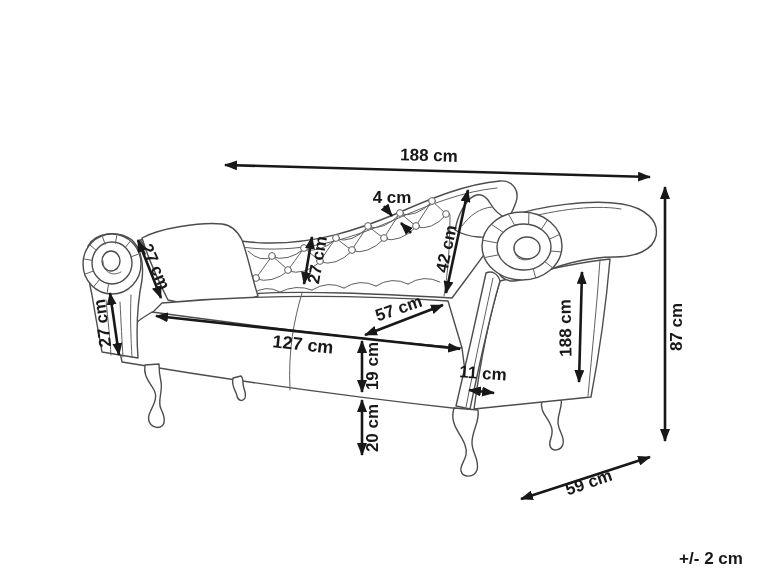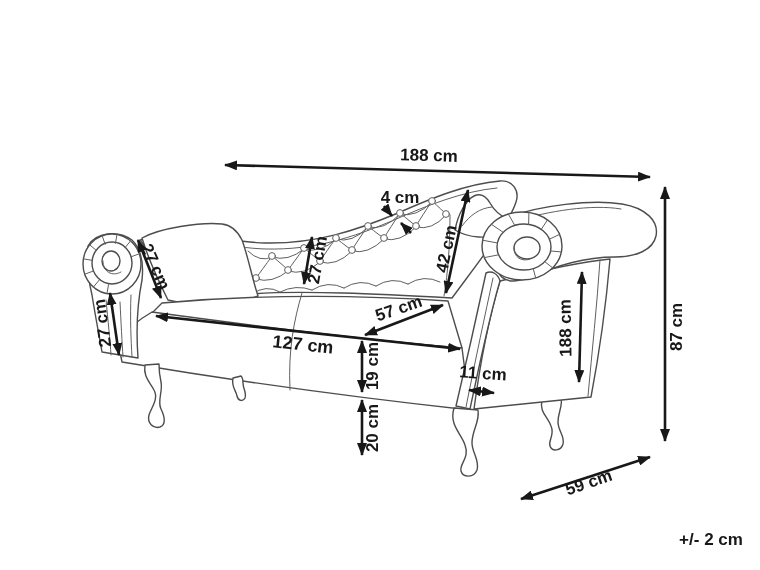--- a/index.html
+++ b/index.html
@@ -160,28 +160,28 @@
     <line x1="156" y1="316" x2="460" y2="349" marker-start="url(#ahs)" marker-end="url(#ah)"></line>
     <line x1="362" y1="341" x2="362" y2="392" marker-start="url(#ahs)" marker-end="url(#ah)"></line>
     <line x1="362" y1="400" x2="362" y2="455" marker-start="url(#ahs)" marker-end="url(#ah)"></line>
     <line x1="469" y1="390" x2="494" y2="393" marker-start="url(#ahs)" marker-end="url(#ah)"></line>
     <line x1="582" y1="272" x2="579" y2="382" marker-start="url(#ahs)" marker-end="url(#ah)"></line>
     <line x1="665" y1="187" x2="665" y2="441" marker-start="url(#ahs)" marker-end="url(#ah)"></line>
     <line x1="521" y1="499" x2="650" y2="457" marker-start="url(#ahs)" marker-end="url(#ah)"></line>
   </svg>
 
   <div class="dim-label" style="left:429px;top:156px;transform:translate(-50%,-50%) rotate(1.6deg);">188 cm</div>
-  <div class="dim-label" style="left:400px;top:198px;transform:translate(-50%,-50%);">4 cm</div>
+  <div class="dim-label" style="left:392px;top:198px;transform:translate(-50%,-50%);">4 cm</div>
   <div class="dim-label" style="left:155px;top:267px;transform:translate(-50%,-50%) rotate(66deg);">27 cm</div>
   <div class="dim-label" style="left:103px;top:323px;transform:translate(-50%,-50%) rotate(-98deg);">27 cm</div>
   <div class="dim-label" style="left:318px;top:260px;transform:translate(-50%,-50%) rotate(-80deg);">27 cm</div>
   <div class="dim-label" style="left:447px;top:249px;transform:translate(-50%,-50%) rotate(-78deg);">42 cm</div>
   <div class="dim-label" style="left:399px;top:309px;transform:translate(-50%,-50%) rotate(-19deg);">57 cm</div>
   <div class="dim-label big" style="left:303px;top:345px;transform:translate(-50%,-50%) rotate(6deg);">127 cm</div>
   <div class="dim-label" style="left:373px;top:366px;transform:translate(-50%,-50%) rotate(-90deg);">19 cm</div>
   <div class="dim-label" style="left:373px;top:428px;transform:translate(-50%,-50%) rotate(-90deg);">20 cm</div>
   <div class="dim-label" style="left:483px;top:374px;transform:translate(-50%,-50%) rotate(4deg);">11 cm</div>
   <div class="dim-label" style="left:566px;top:328px;transform:translate(-50%,-50%) rotate(-91deg);">188 cm</div>
   <div class="dim-label" style="left:677px;top:327px;transform:translate(-50%,-50%) rotate(-90deg);">87 cm</div>
   <div class="dim-label" style="left:589px;top:483px;transform:translate(-50%,-50%) rotate(-19deg);">59 cm</div>
-  <div class="dim-label" style="left:711px;top:540px;transform:translate(-50%,-50%);text-align:right;">+/- 2 cm</div>
+  <div class="dim-label" style="left:711px;top:559px;transform:translate(-50%,-50%);text-align:right;">+/- 2 cm</div>
 
 </div>
 
 </body></html>

